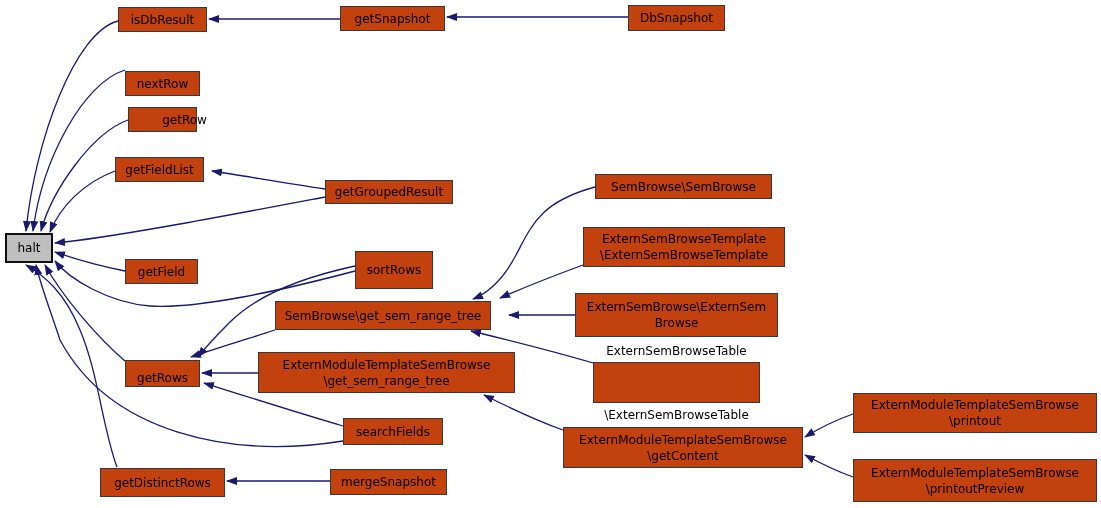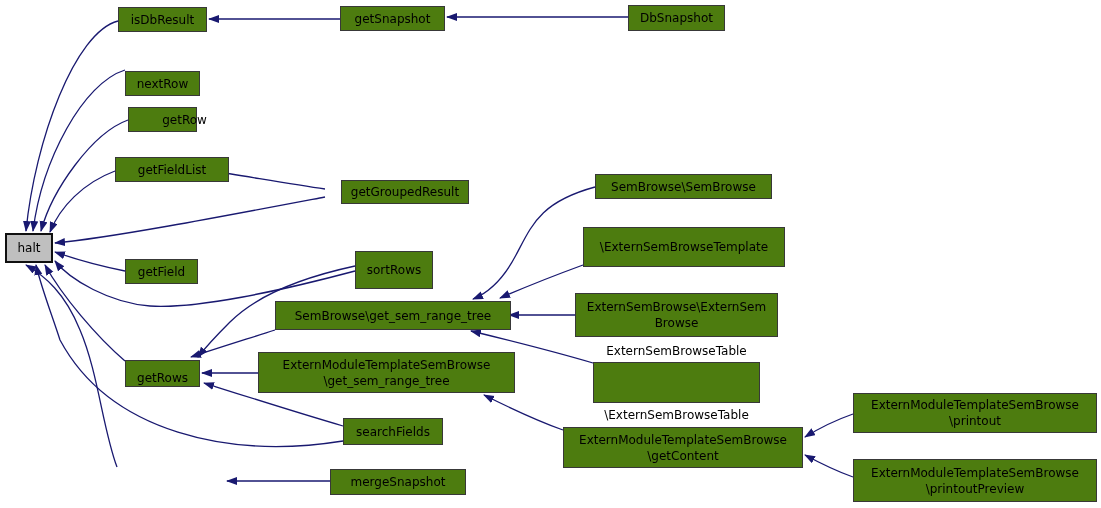--- a/index.html
+++ b/index.html
@@ -7,21 +7,21 @@
     position:relative;
     width:1101px;height:508px;
     background:#ffffff;
     font-family:"DejaVu Sans", sans-serif;
     overflow:hidden;
   }
   .graph svg{position:absolute;left:0;top:0;}
   .gnode{
     position:absolute;
     box-sizing:border-box;
-    background:#4d7c0f;
+    background:#c2410c;
     border:1.5px solid #383838;
     color:#000000;
     font-size:12px;
     line-height:16px;
     display:flex;
     flex-direction:column;
     align-items:center;
     justify-content:center;
     text-align:center;
     white-space:nowrap;
@@ -82,52 +82,56 @@
     </div>
     <div class="gnode" style="left: 628px; top: 5px; width: 97px; height: 26px;">
       <div class="nline">DbSnapshot</div>
     </div>
     <div class="gnode" style="left: 125px; top: 71px; width: 75px; height: 25px;">
       <div class="nline">nextRow</div>
     </div>
     <div class="gnode" style="left: 128px; top: 107px; width: 69px; height: 25px; padding-left: 44px;">
       <div class="nline">getRow</div>
     </div>
-    <div class="gnode" style="left: 115px; top: 157px; width: 114px; height: 25px;">
+    <div class="gnode" style="left: 115px; top: 157px; width: 89px; height: 25px;">
       <div class="nline">getFieldList</div>
     </div>
-    <div class="gnode" style="left: 325px; top: 180px; width: 128px; height: 24px; margin-left: 16px;">
+    <div class="gnode" style="left: 325px; top: 180px; width: 128px; height: 24px;">
       <div class="nline">getGroupedResult</div>
     </div>
     <div class="gnode" style="left: 125px; top: 259px; width: 73px; height: 25px;">
       <div class="nline">getField</div>
     </div>
     <div class="gnode" style="left: 355px; top: 251px; width: 78px; height: 38px;">
       <div class="nline">sortRows</div>
     </div>
-    <div class="gnode" style="left: 275px; top: 301px; width: 236px; height: 29px;">
+    <div class="gnode" style="left: 275px; top: 301px; width: 216px; height: 29px;">
       <div class="nline">SemBrowse\get_sem_range_tree</div>
     </div>
     <div class="gnode" style="left: 125px; top: 360px; width: 75px; height: 27px; justify-content: flex-end;">
       <div class="nline">getRows</div>
     </div>
     <div class="gnode" style="left: 258px; top: 352px; width: 257px; height: 41px;">
       <div class="nline">ExternModuleTemplateSemBrowse</div>
       <div class="nline">\get_sem_range_tree</div>
     </div>
     <div class="gnode" style="left: 343px; top: 418px; width: 100px; height: 27px;">
       <div class="nline">searchFields</div>
     </div>
-    <div class="gnode" style="left: 330px; top: 469px; width: 136px; height: 26px;">
+    <div class="gnode" style="left: 100px; top: 468px; width: 125px; height: 29px;">
+      <div class="nline">getDistinctRows</div>
+    </div>
+    <div class="gnode" style="left: 330px; top: 469px; width: 117px; height: 26px;">
       <div class="nline">mergeSnapshot</div>
     </div>
     <div class="gnode" style="left: 595px; top: 174px; width: 177px; height: 25px;">
       <div class="nline">SemBrowse\SemBrowse</div>
     </div>
     <div class="gnode" style="left: 583px; top: 227px; width: 202px; height: 40px;">
+      <div class="nline">ExternSemBrowseTemplate</div>
       <div class="nline">\ExternSemBrowseTemplate</div>
     </div>
     <div class="gnode" style="left: 575px; top: 293px; width: 203px; height: 44px;">
       <div class="nline">ExternSemBrowse\ExternSem</div>
       <div class="nline">Browse</div>
     </div>
     <div class="gnode" style="left: 593px; top: 362px; width: 167px; height: 41px; gap: 48px;">
       <div class="nline">ExternSemBrowseTable</div>
       <div class="nline">\ExternSemBrowseTable</div>
     </div>

